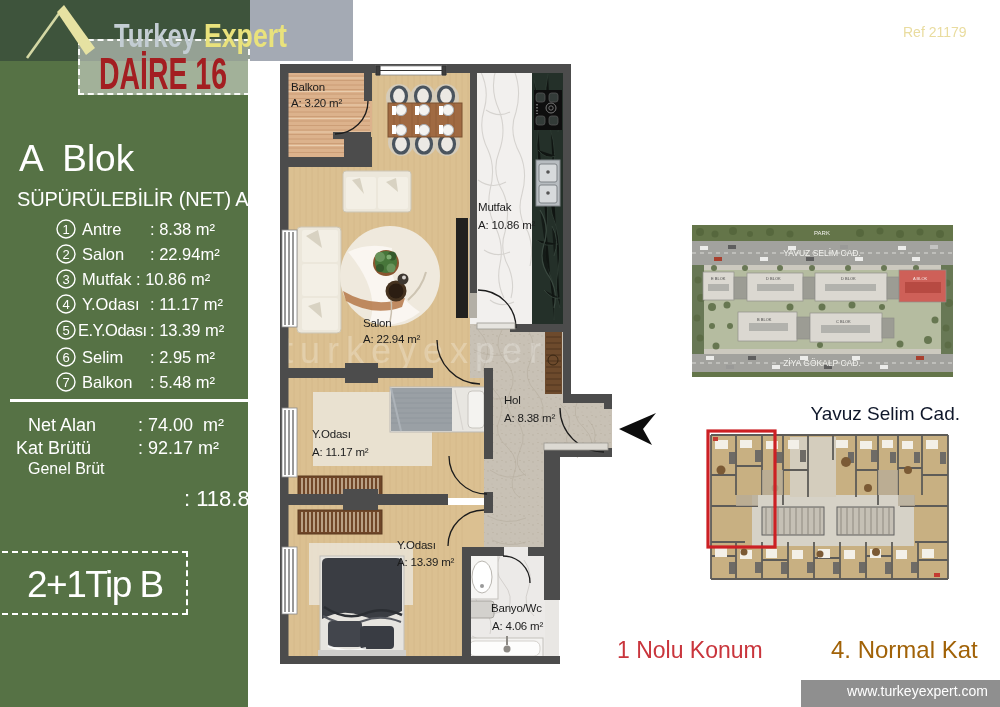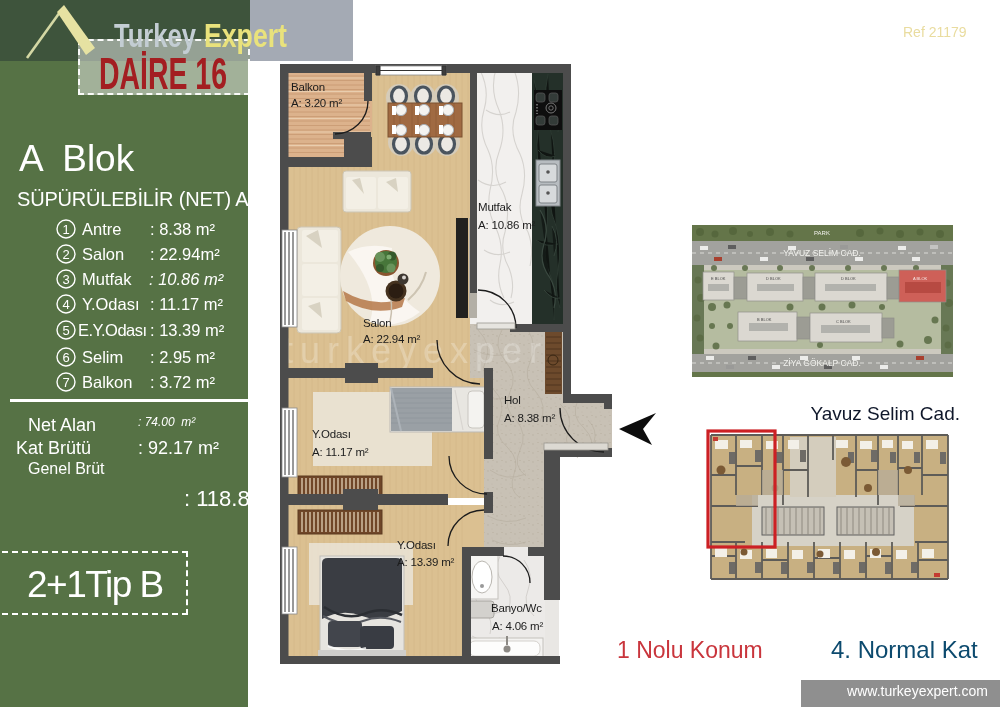--- a/index.html
+++ b/index.html
@@ -27,29 +27,29 @@
 <div class="abs w" style="left:17px;top:188px;font-size:20px;letter-spacing:-0.2px;">SÜPÜRÜLEBİLİR (NET) ALAN</div>
 
 <div class="abs w" style="left:0;top:218px;width:248px;font-size:16.5px;">
 <div style="position:relative;height:163px;">
 
 <div class="abs" style="left:82px;top:2px;">Antre</div>
       <div class="abs" style="left:150px;top:2px;">: 8.38 m²</div>
 <div class="abs" style="left:82px;top:27px;">Salon</div>
       <div class="abs" style="left:150px;top:27px;">: 22.94m²</div>
 <div class="abs" style="left:82px;top:52px;">Mutfak</div>
-      <div class="abs" style="left:149px;top:52px;font-style:italic;">: 10.86 m²</div>
+      <div class="abs" style="left:136px;top:52px;">: 10.86 m²</div>
 <div class="abs" style="left:82px;top:77px;">Y.Odası</div>
       <div class="abs" style="left:150px;top:77px;">: 11.17 m²</div>
 <div class="abs" style="left:78px;top:103px;letter-spacing:-0.5px;">E.Y.Odası</div>
       <div class="abs" style="left:150px;top:103px;">: 13.39 m²</div>
 <div class="abs" style="left:82px;top:130px;">Selim</div>
       <div class="abs" style="left:150px;top:130px;">: 2.95 m²</div>
 <div class="abs" style="left:82px;top:155px;">Balkon</div>
-      <div class="abs" style="left:150px;top:155px;">: 3.72 m²</div>
+      <div class="abs" style="left:150px;top:155px;">: 5.48 m²</div>
 
 <svg class="abs" style="left:0;top:0" width="248" height="180" viewBox="0 0 248 180">
 <g fill="none" stroke="#fff" stroke-width="1.4">
 <circle cx="66" cy="11" r="9"></circle>
           <circle cx="66" cy="36" r="9"></circle>
           <circle cx="66" cy="61" r="9"></circle>
 <circle cx="66" cy="86" r="9"></circle>
           <circle cx="66" cy="112" r="9"></circle>
           <circle cx="66" cy="139" r="9"></circle>
 <circle cx="66" cy="164" r="9"></circle>
@@ -62,34 +62,34 @@
           <text x="66" y="117">5</text>
           <text x="66" y="144">6</text>
 <text x="66" y="169">7</text>
 </g>
 </svg>
 </div>
 </div>
 
 <div class="abs" style="left:10px;top:399px;width:238px;height:3px;background:#fff;"></div>
 <div class="abs w" style="left:28px;top:415px;font-size:18px;">Net Alan</div>
-<div class="abs w" style="left:138px;top:415px;font-size:12px;font-style:italic;">: 74.00&nbsp; m²</div>
+<div class="abs w" style="left:138px;top:415px;font-size:18px;">: 74.00&nbsp; m²</div>
 <div class="abs w" style="left:16px;top:438px;font-size:18px;">Kat Brütü</div>
 <div class="abs w" style="left:138px;top:438px;font-size:18px;">: 92.17 m²</div>
 <div class="abs w" style="left:28px;top:460px;font-size:16px;">Genel Brüt</div>
 <div class="abs w" style="left:138px;top:486px;font-size:22px;margin-left:46px;">: 118.87 m²</div>
 
 <div class="abs" style="left:-8px;top:551px;width:192px;height:60px;border:2px dashed #fff;"></div>
 <div class="abs w" style="left:27px;top:564px;font-size:37px;letter-spacing:-1.5px;">2+1Tip B</div>
 
 <div class="abs" style="left:903px;top:24px;font-size:14px;color:#e9dc9f;">Ref 21179</div>
 
 <div class="abs" style="left:700px;top:403px;width:260px;text-align:right;font-size:19px;color:#0f172a;">Yavuz Selim Cad.</div>
 <div class="abs" style="left:617px;top:637px;font-size:23px;color:#c9353c;">1 Nolu Konum</div>
-<div class="abs" style="left:831px;top:636px;font-size:24px;color:#0c4a6e;">4. Normal Kat</div>
+<div class="abs" style="left:831px;top:636px;font-size:24px;color:#a16207;">4. Normal Kat</div>
 <div class="abs" style="left:801px;top:680px;width:233px;height:27px;background:#8f8f8f;color:#fff;font-size:14px;text-align:center;line-height:23px;">www.turkeyexpert.com</div>
 
 <svg class="abs" style="left:0;top:0" width="1000" height="707" viewBox="0 0 1000 707">
 <defs>
 <pattern id="spk" width="9" height="9" patternUnits="userSpaceOnUse">
 <rect width="9" height="9" fill="none"></rect>
 <circle cx="2" cy="3" r="0.7" fill="#aaa08e"></circle>
 <circle cx="6" cy="7" r="0.6" fill="#b5ac9c"></circle>
 <circle cx="7" cy="1.5" r="0.5" fill="#9e947f"></circle>
 </pattern>

